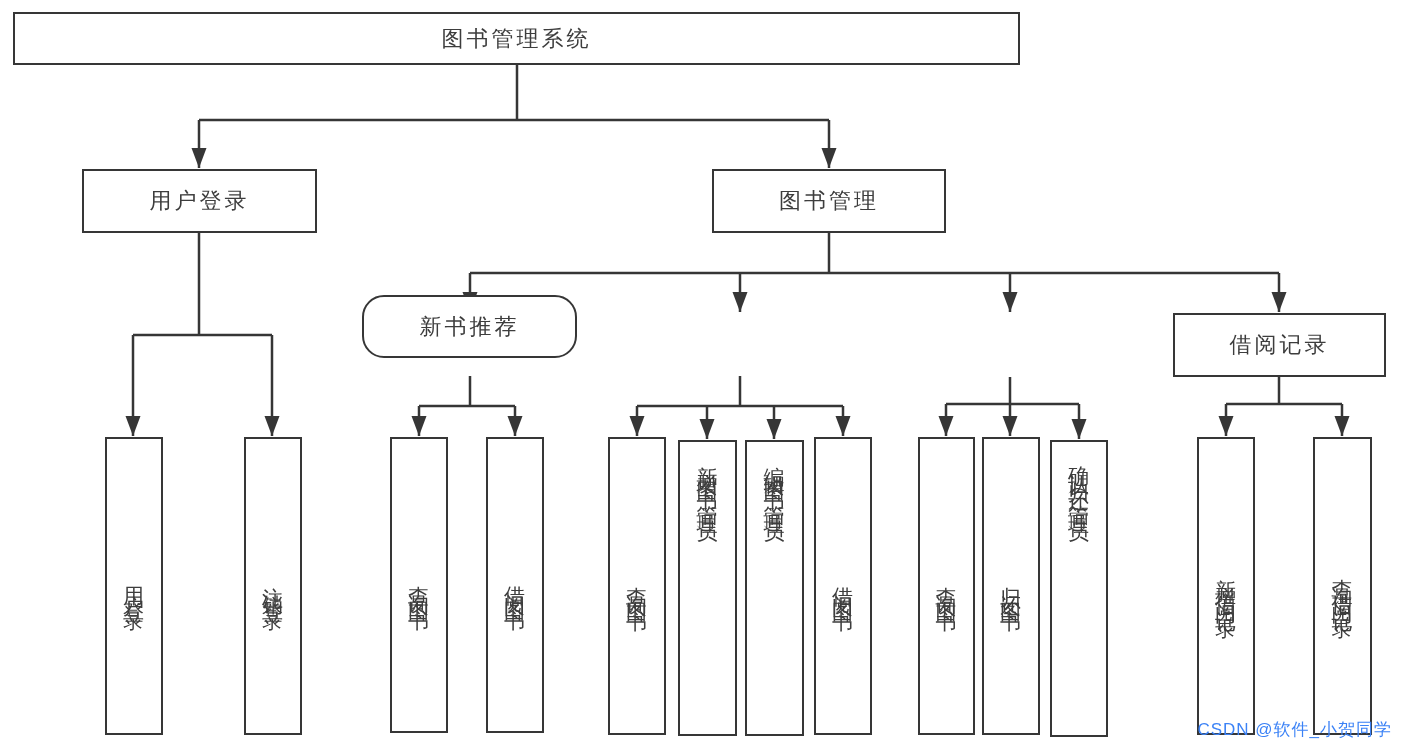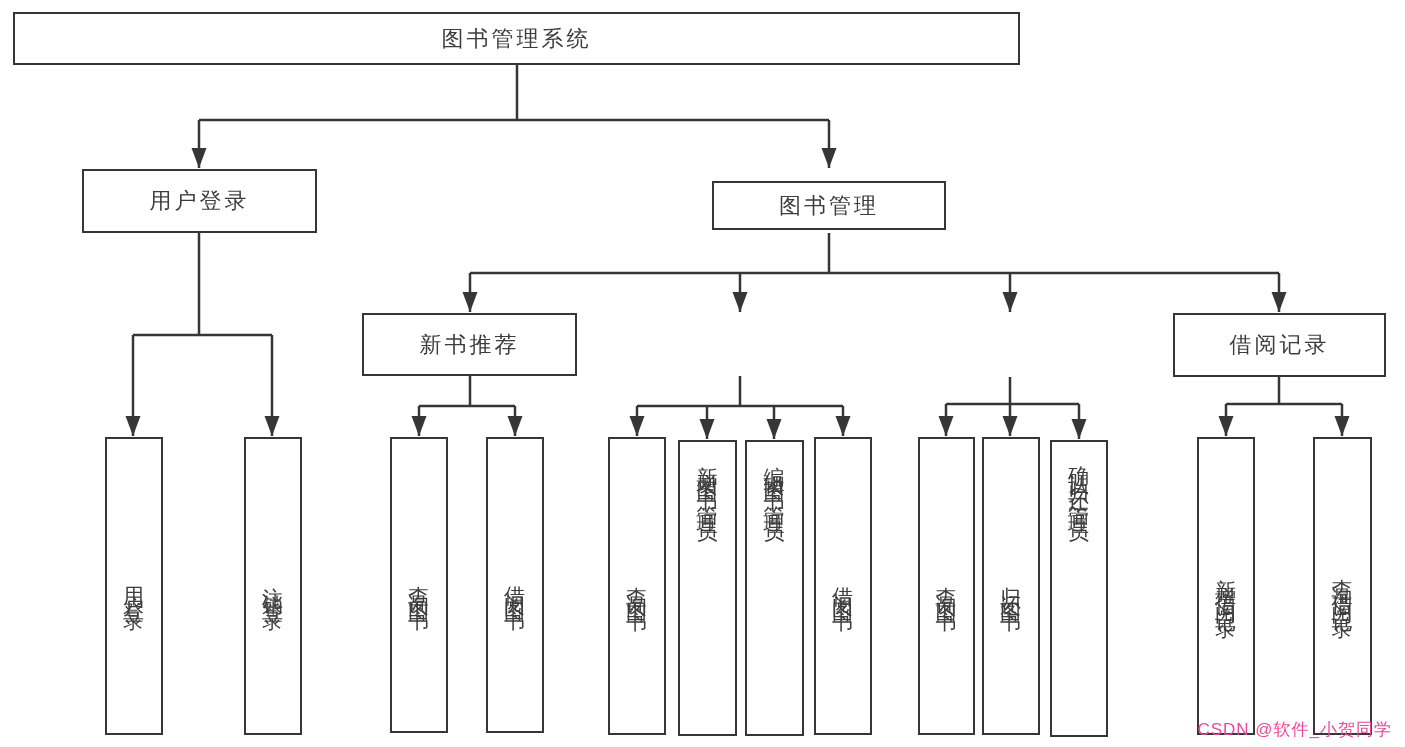--- a/index.html
+++ b/index.html
@@ -27,41 +27,41 @@
     writing-mode:vertical-rl;
     text-orientation:mixed;
     letter-spacing:8px;
     line-height:1;
     white-space:nowrap;
   }
   .vnode.top{align-items:flex-start;padding-top:7px;}
   
   #n-root{left:13px;top:12px;width:1007px;height:53px;}
   #n-user-login{left:82px;top:169px;width:235px;height:64px;}
-  #n-book-mgmt{left:712px;top:169px;width:234px;height:49px;margin-top:12px;}
-  #n-new-book-rec{left:362px;top:313px;width:215px;height:63px;}
+  #n-book-mgmt{left:712px;top:169px;width:234px;height:64px;}
+  #n-new-book-rec{left:362px;top:295px;width:215px;height:63px;border-radius:22px;}
   #n-book-borrow{left:634px;top:313px;width:213px;height:63px;}
   #n-current-borrow{left:903px;top:313px;width:215px;height:64px;}
   #n-borrow-records{left:1173px;top:313px;width:213px;height:64px;}
   #n-leaf-user-login{left:105px;top:437px;width:58px;height:298px;}
   #n-leaf-logout{left:244px;top:437px;width:58px;height:298px;}
   #n-rec-query{left:390px;top:437px;width:58px;height:296px;}
   #n-rec-borrow{left:486px;top:437px;width:58px;height:296px;}
   #n-bb-query{left:608px;top:437px;width:58px;height:298px;}
   #n-bb-add{left:678px;top:440px;width:59px;height:296px;}
   #n-bb-edit{left:745px;top:440px;width:59px;height:296px;}
   #n-bb-borrow{left:814px;top:437px;width:58px;height:298px;}
   #n-cb-query{left:918px;top:437px;width:57px;height:298px;}
   #n-cb-return{left:982px;top:437px;width:58px;height:298px;}
   #n-cb-confirm{left:1050px;top:440px;width:58px;height:297px;}
   #n-br-add{left:1197px;top:437px;width:58px;height:298px;}
   #n-br-query{left:1313px;top:437px;width:59px;height:298px;}
   .watermark{
     position:absolute;right:13px;bottom:6px;
-    font-size:17px;color:#ec4899;letter-spacing:1px;
+    font-size:17px;color:#3b82f6;letter-spacing:1px;
     white-space:nowrap;
   }
 </style>
 </head>
 <body>
 
 <div class="stage">
 
   <svg class="connectors" width="1405" height="747" viewBox="0 0 1405 747" xmlns="http://www.w3.org/2000/svg">
     <defs>

